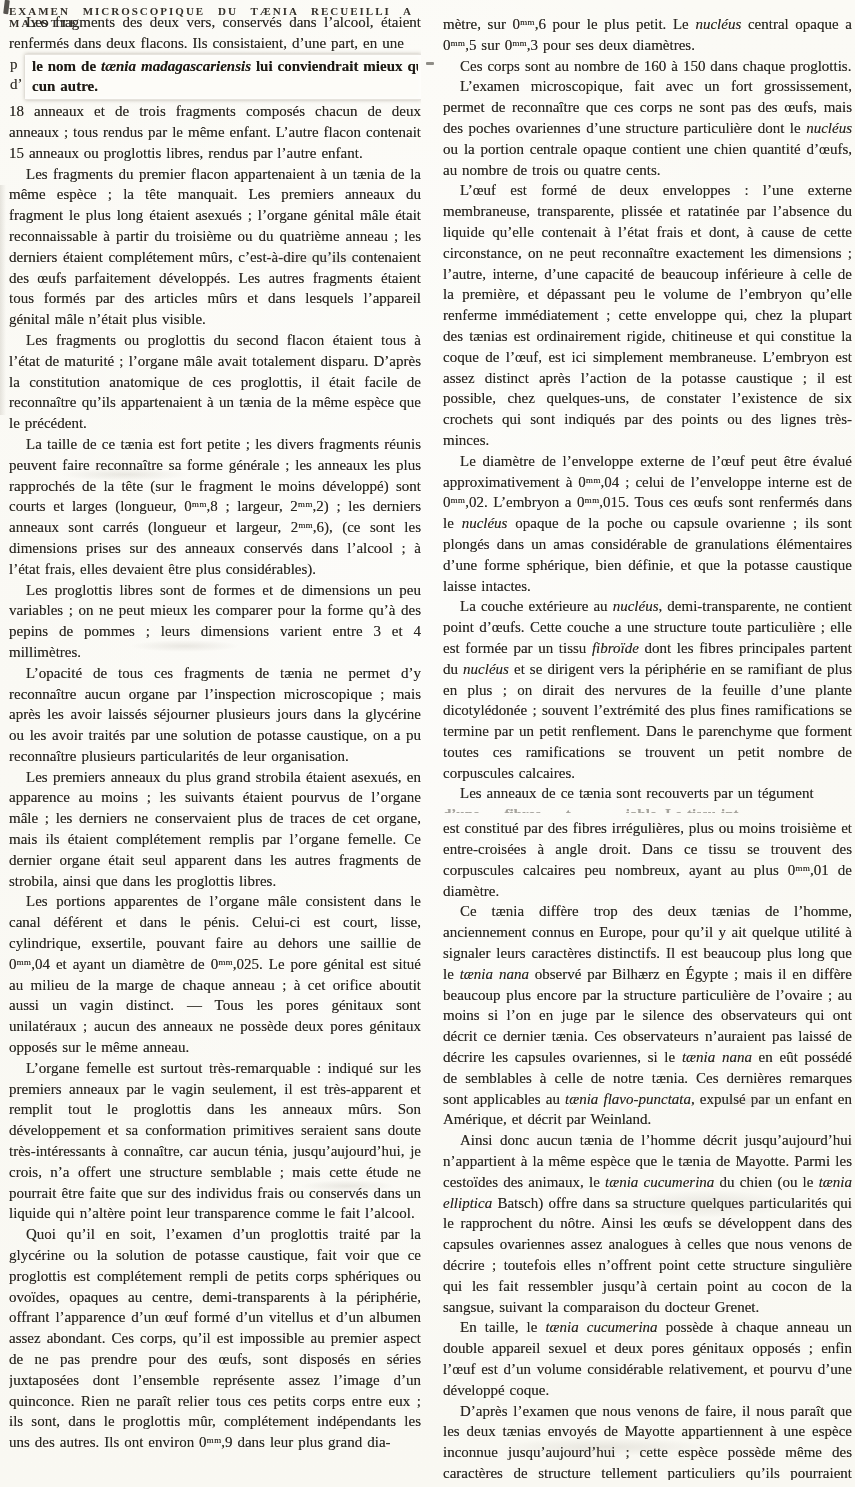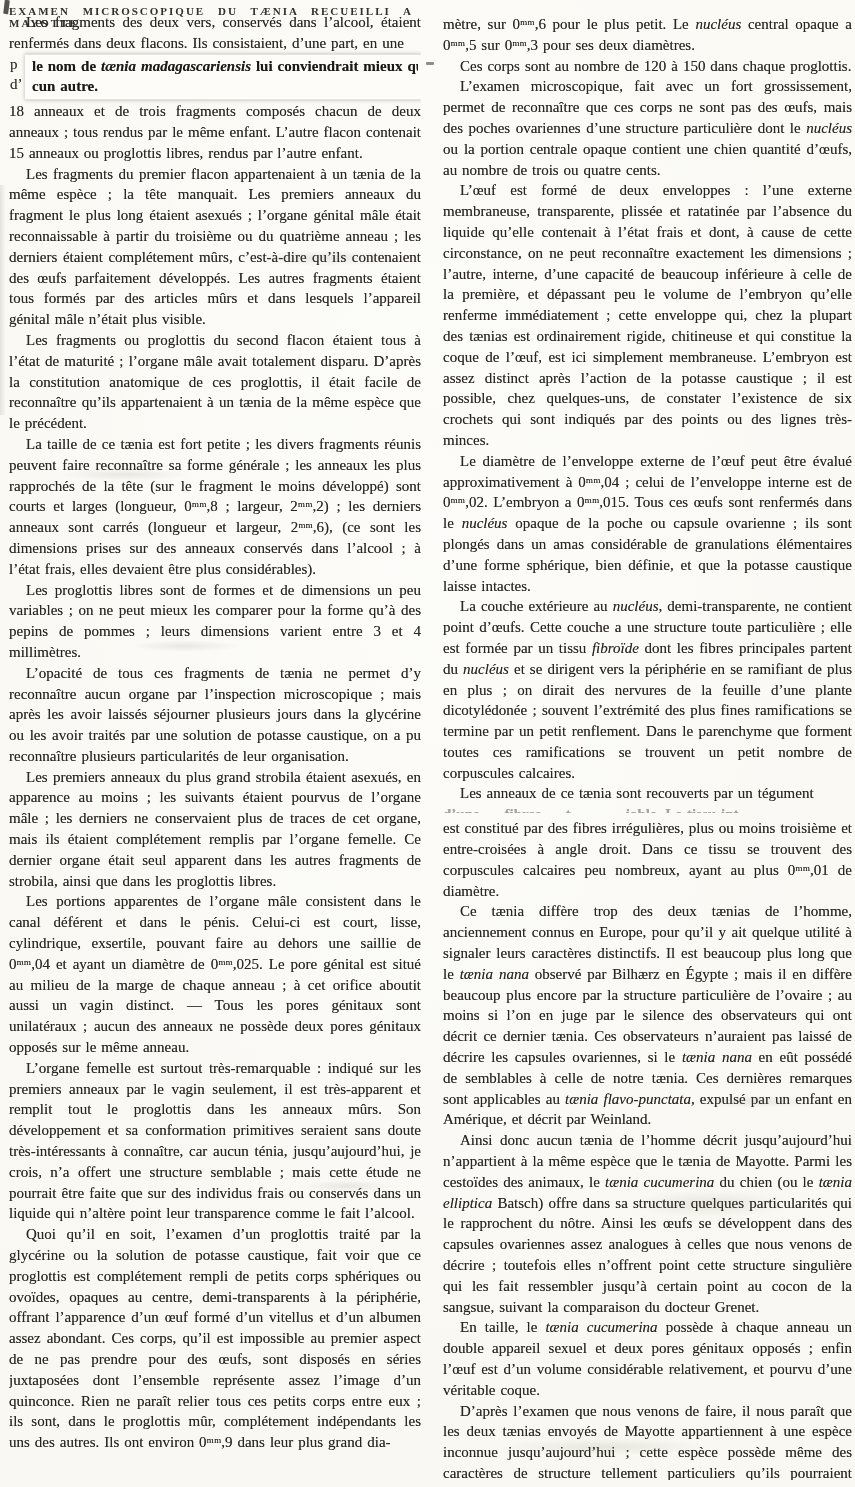--- a/index.html
+++ b/index.html
@@ -84,31 +84,31 @@
       <p class="para ind"><span>La taille de ce tænia est fort petite ; les divers fragments réunis peuvent faire reconnaître sa forme générale ; les anneaux les plus rapprochés de la tête (sur le fragment le moins développé) sont courts et larges (longueur, 0ᵐᵐ,8 ; largeur, 2ᵐᵐ,2) ; les derniers anneaux sont carrés (longueur et largeur, 2ᵐᵐ,6), (ce sont les dimensions prises sur des anneaux conservés dans l’alcool ; à l’état frais, elles devaient être plus considérables).</span></p>
       <p class="para ind"><span>Les proglottis libres sont de formes et de dimensions un peu variables ; on ne peut mieux les comparer pour la forme qu’à des pepins de pommes ; leurs dimensions varient entre 3 et 4 millimètres.</span></p>
       <p class="para ind"><span>L’opacité de tous ces fragments de tænia ne permet d’y reconnaître aucun organe par l’inspection microscopique ; mais après les avoir laissés séjourner plusieurs jours dans la glycérine ou les avoir traités par une solution de potasse caustique, on a pu reconnaître plusieurs particularités de leur organisation.</span></p>
       <p class="para ind"><span>Les premiers anneaux du plus grand strobila étaient asexués, en apparence au moins ; les suivants étaient pourvus de l’organe mâle ; les derniers ne conservaient plus de traces de cet organe, mais ils étaient complétement remplis par l’organe femelle. Ce dernier organe était seul apparent dans les autres fragments de strobila, ainsi que dans les proglottis libres.</span></p>
       <p class="para ind"><span>Les portions apparentes de l’organe mâle consistent dans le canal déférent et dans le pénis. Celui-ci est court, lisse, cylindrique, exsertile, pouvant faire au dehors une saillie de 0ᵐᵐ,04 et ayant un diamètre de 0ᵐᵐ,025. Le pore génital est situé au milieu de la marge de chaque anneau ; à cet orifice aboutit aussi un vagin distinct. — Tous les pores génitaux sont unilatéraux ; aucun des anneaux ne possède deux pores génitaux opposés sur le même anneau.</span></p>
       <p class="para ind"><span>L’organe femelle est surtout très-remarquable : indiqué sur les premiers anneaux par le vagin seulement, il est très-apparent et remplit tout le proglottis dans les anneaux mûrs. Son développement et sa conformation primitives seraient sans doute très-intéressants à connaître, car aucun ténia, jusqu’aujourd’hui, je crois, n’a offert une structure semblable ; mais cette étude ne pourrait être faite que sur des individus frais ou conservés dans un liquide qui n’altère point leur transparence comme le fait l’alcool.</span></p>
       <p class="para ind"><span>Quoi qu’il en soit, l’examen d’un proglottis traité par la glycérine ou la solution de potasse caustique, fait voir que ce proglottis est complétement rempli de petits corps sphériques ou ovoïdes, opaques au centre, demi-transparents à la périphérie, offrant l’apparence d’un œuf formé d’un vitellus et d’un albumen assez abondant. Ces corps, qu’il est impossible au premier aspect de ne pas prendre pour des œufs, sont disposés en séries juxtaposées dont l’ensemble représente assez l’image d’un quinconce. Rien ne paraît relier tous ces petits corps entre eux ; ils sont, dans le proglottis mûr, complétement indépendants les uns des autres. Ils ont environ 0ᵐᵐ,9 dans leur plus grand dia-</span></p>
     </div>
   <div class="col col-right">
       <p class="para"><span>mètre, sur 0ᵐᵐ,6 pour le plus petit. Le </span><span class="it">nucléus</span><span> central opaque a 0ᵐᵐ,5 sur 0ᵐᵐ,3 pour ses deux diamètres.</span></p>
-      <p class="para ind"><span>Ces corps sont au nombre de 120 à 150 dans chaque proglottis.</span></p>
+      <p class="para ind"><span>Ces corps sont au nombre de 160 à 150 dans chaque proglottis.</span></p>
       <p class="para ind"><span>L’examen microscopique, fait avec un fort grossissement, permet de reconnaître que ces corps ne sont pas des œufs, mais des poches ovariennes d’une structure particulière dont le </span><span class="it">nucléus</span><span> ou la portion centrale opaque contient une chien quantité d’œufs, au nombre de trois ou quatre cents.</span></p>
       <p class="para ind"><span>L’œuf est formé de deux enveloppes : l’une externe membraneuse, transparente, plissée et ratatinée par l’absence du liquide qu’elle contenait à l’état frais et dont, à cause de cette circonstance, on ne peut reconnaître exactement les dimensions ; l’autre, interne, d’une capacité de beaucoup inférieure à celle de la première, et dépassant peu le volume de l’embryon qu’elle renferme immédiatement ; cette enveloppe qui, chez la plupart des tænias est ordinairement rigide, chitineuse et qui constitue la coque de l’œuf, est ici simplement membraneuse. L’embryon est assez distinct après l’action de la potasse caustique ; il est possible, chez quelques-uns, de constater l’existence de six crochets qui sont indiqués par des points ou des lignes très-minces.</span></p>
       <p class="para ind"><span>Le diamètre de l’enveloppe externe de l’œuf peut être évalué approximativement à 0ᵐᵐ,04 ; celui de l’enveloppe interne est de 0ᵐᵐ,02. L’embryon a 0ᵐᵐ,015. Tous ces œufs sont renfermés dans le </span><span class="it">nucléus</span><span> opaque de la poche ou capsule ovarienne ; ils sont plongés dans un amas considérable de granulations élémentaires d’une forme sphérique, bien définie, et que la potasse caustique laisse intactes.</span></p>
       <p class="para ind"><span>La couche extérieure au </span><span class="it">nucléus</span><span>, demi-transparente, ne contient point d’œufs. Cette couche a une structure toute particulière ; elle est formée par un tissu </span><span class="it">fibroïde</span><span> dont les fibres principales partent du </span><span class="it">nucléus</span><span> et se dirigent vers la périphérie en se ramifiant de plus en plus ; on dirait des nervures de la feuille d’une plante dicotylédonée ; souvent l’extrémité des plus fines ramifications se termine par un petit renflement. Dans le parenchyme que forment toutes ces ramifications se trouvent un petit nombre de corpuscules calcaires.</span></p>
       <p class="para ind"><span>Les anneaux de ce tænia sont recouverts par un tégument</span></p>
       <div class="faded-line">d’une … fibres … t… … …iable. Le tissu int… …</div>
       <p class="para"><span>est constitué par des fibres irrégulières, plus ou moins troisième et entre-croisées à angle droit. Dans ce tissu se trouvent des corpuscules calcaires peu nombreux, ayant au plus 0ᵐᵐ,01 de diamètre.</span></p>
       <p class="para ind"><span>Ce tænia diffère trop des deux tænias de l’homme, anciennement connus en Europe, pour qu’il y ait quelque utilité à signaler leurs caractères distinctifs. Il est beaucoup plus long que le </span><span class="it">tænia nana</span><span> observé par Bilhærz en Égypte ; mais il en diffère beaucoup plus encore par la structure particulière de l’ovaire ; au moins si l’on en juge par le silence des observateurs qui ont décrit ce dernier tænia. Ces observateurs n’auraient pas laissé de décrire les capsules ovariennes, si le </span><span class="it">tænia nana</span><span> en eût possédé de semblables à celle de notre tænia. Ces dernières remarques sont applicables au </span><span class="it">tænia flavo-punctata</span><span>, expulsé par un enfant en Amérique, et décrit par Weinland.</span></p>
       <p class="para ind"><span>Ainsi donc aucun tænia de l’homme décrit jusqu’aujourd’hui n’appartient à la même espèce que le tænia de Mayotte. Parmi les cestoïdes des animaux, le </span><span class="it">tænia cucumerina</span><span> du chien (ou le </span><span class="it">tænia elliptica</span><span> Batsch) offre dans sa structure quelques particularités qui le rapprochent du nôtre. Ainsi les œufs se développent dans des capsules ovariennes assez analogues à celles que nous venons de décrire ; toutefois elles n’offrent point cette structure singulière qui les fait ressembler jusqu’à certain point au cocon de la sangsue, suivant la comparaison du docteur Grenet.</span></p>
-      <p class="para ind"><span>En taille, le </span><span class="it">tænia cucumerina</span><span> possède à chaque anneau un double appareil sexuel et deux pores génitaux opposés ; enfin l’œuf est d’un volume considérable relativement, et pourvu d’une véritable coque.</span></p>
+      <p class="para ind"><span>En taille, le </span><span class="it">tænia cucumerina</span><span> possède à chaque anneau un double appareil sexuel et deux pores génitaux opposés ; enfin l’œuf est d’un volume considérable relativement, et pourvu d’une développé coque.</span></p>
       <p class="para ind"><span>D’après l’examen que nous venons de faire, il nous paraît que les deux tænias envoyés de Mayotte appartiennent à une espèce inconnue jusqu’aujourd’hui ; cette espèce possède même des caractères de structure tellement particuliers qu’ils pourraient peut-être donner lieu à l’établissement d’un genre à part.</span></p>
     </div>
 
   <div class="artifact corner-mark"></div>
   <div class="artifact stray-dash"></div>
   <div class="artifact edge-streak"></div>
   <div class="artifact smudge" style="left:240px;top:250px;width:170px;height:16px;"></div>
   <div class="artifact smudge" style="left:60px;top:468px;width:130px;height:13px;"></div>
   <div class="artifact smudge" style="left:130px;top:640px;width:110px;height:12px;"></div>
   <div class="artifact smudge" style="left:690px;top:1095px;width:130px;height:13px;"></div>

